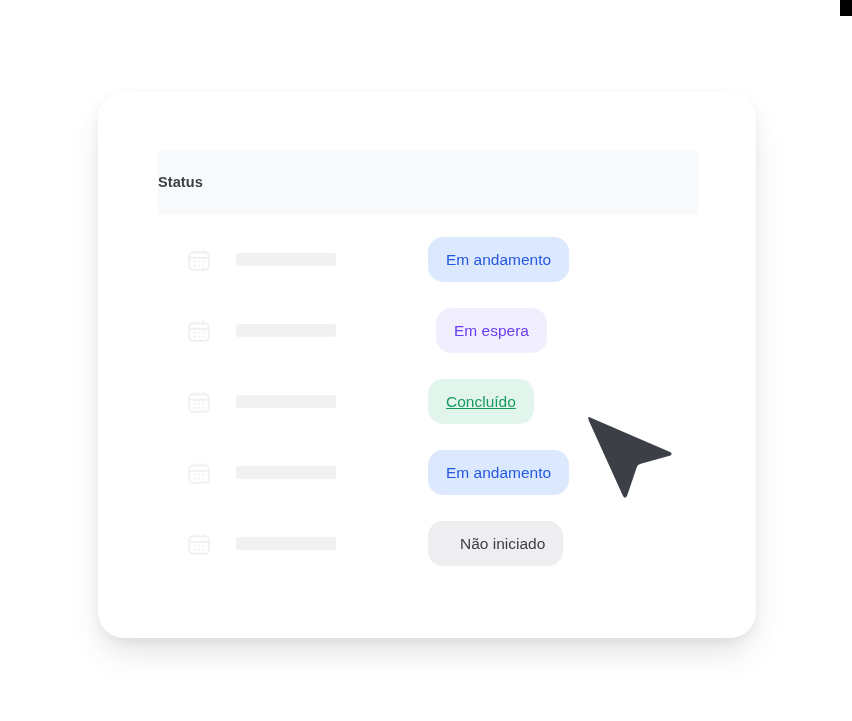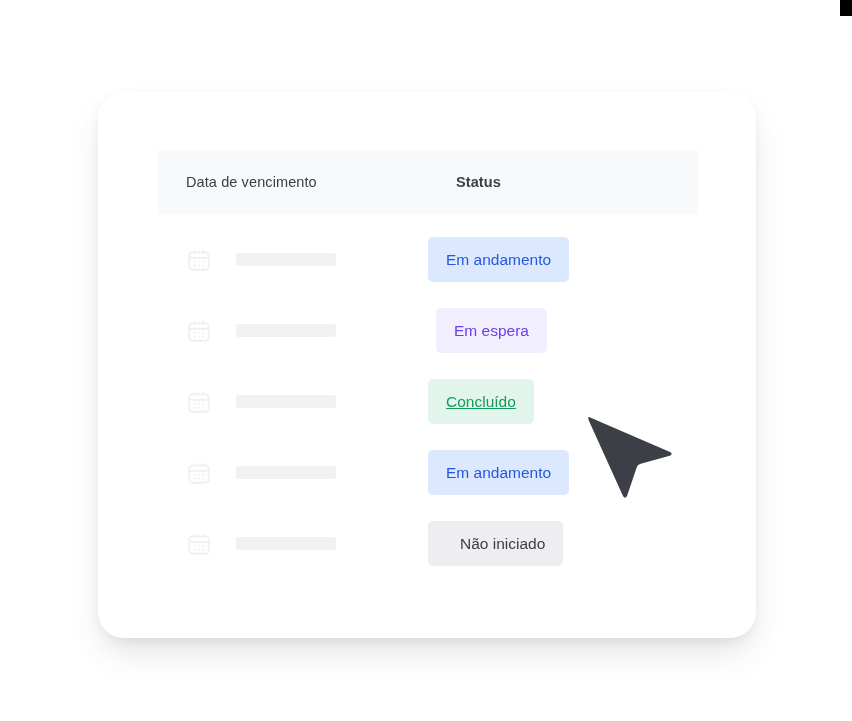--- a/index.html
+++ b/index.html
@@ -97,21 +97,21 @@
   .cell-status {
     display: flex;
     align-items: center;
   }
   .badge {
     display: inline-flex;
     align-items: center;
     justify-content: center;
     height: 45px;
     padding: 0 18px;
-    border-radius: 5px;
+    border-radius: 15px;
     font-size: 15.5px;
     white-space: nowrap;
     box-sizing: border-box;
   }
   .badge.progress { background: #dce8fd; color: #2558e0; }
   .badge.waiting  { background: #f1effd; color: #6b3df0; margin-left: 8px; }
   .badge.done     { background: #e2f5ec; color: #149a5c; text-decoration: underline; }
   .badge.notstart { background: #eeeef0; color: #3c4043; padding-left: 32px; }
 
   
@@ -127,21 +127,20 @@
 </head>
 <body>
 
 <div class="corner-artifact"></div>
 
 <div class="card">
 
   <div class="table">
 
     <div class="table-header">
-      <div class="th th-date">Data de vencimento</div>
       <div class="th th-status">Status</div>
     </div>
 
     <div class="table-body">
 
       <div class="row">
         <div class="cell-date">
           <svg class="cal-icon" viewBox="0 0 24 24" fill="none" stroke="#f0f0f1" stroke-width="1.7">
             <rect x="3" y="5" width="18" height="16" rx="3"></rect>
             <line x1="3.6" y1="10" x2="20.4" y2="10"></line>

